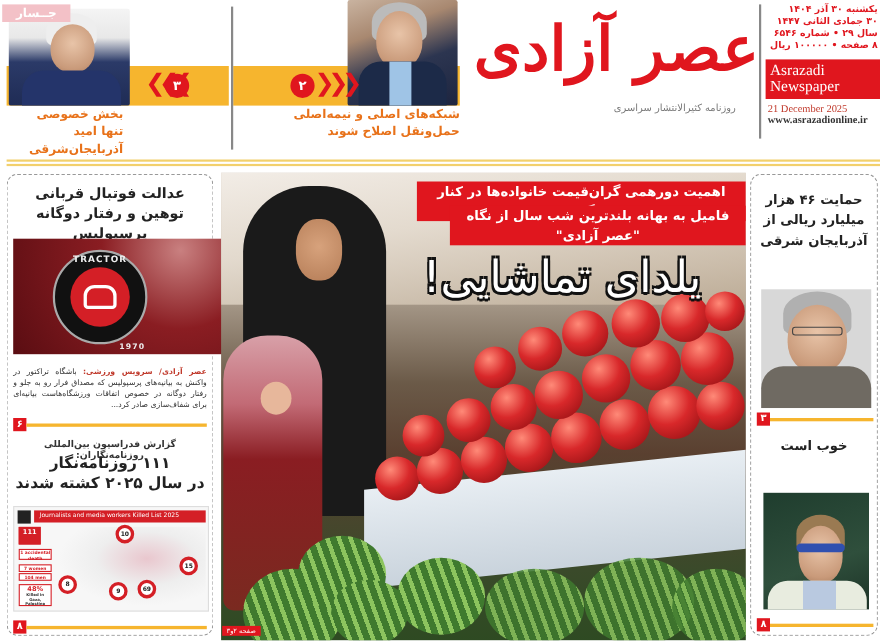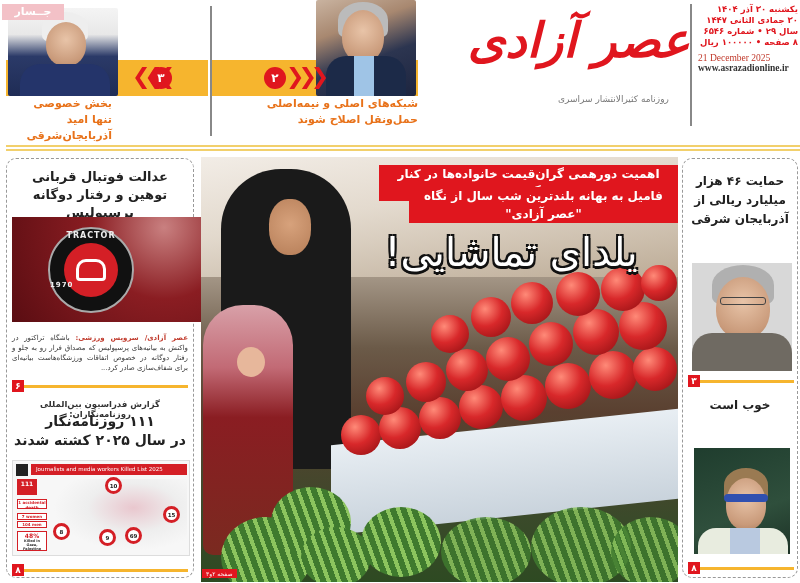--- a/index.html
+++ b/index.html
@@ -2,21 +2,21 @@
 <html><head>
 <meta charset="utf-8">
 <style>
   * { box-sizing: border-box; margin: 0; padding: 0; }
   body { width: 800px; height: 583px; background: #fff; font-family: "DejaVu Sans", sans-serif; position: relative; overflow: hidden; }
   .abs { position: absolute; }
 
   
   .masthead { left: 0; top: 0; width: 800px; height: 140px; }
   .logo-wrap { left: 418px; top: 0; width: 272px; height: 130px; }
-  .logo-text { position: absolute; right: 0; top: 12px; font-family: "DejaVu Serif", serif; font-size: 48px; font-weight: bold; color: #e0161e; direction: rtl; font-style: italic; letter-spacing: -2px; }
+  .logo-text { position: absolute; right: 0; top: 12px; font-family: "DejaVu Serif", serif; font-size: 56px; font-weight: bold; color: #e0161e; direction: rtl; letter-spacing: -2px; }
   .logo-sub { position: absolute; left: 140px; top: 94px; font-size: 9px; color: #777; direction: rtl; }
   .vsep { left: 690px; top: 4px; width: 2px; height: 122px; background: #888; }
   .vsep2 { left: 210px; top: 6px; width: 2px; height: 130px; background: #888; }
 
   .info-box { left: 696px; top: 4px; width: 104px; height: 126px; }
   .info-line { font-size: 8.5px; color: #e0161e; direction: rtl; text-align: right; line-height: 11px; font-weight: bold; padding-right: 2px; }
   .brand-box { margin-top: 6px; background: #e0161e; color: #fff; font-family: "Liberation Serif", serif; font-size: 14px; line-height: 15px; padding: 3px 4px; }
   .date-en { font-family: "Liberation Serif", serif; font-size: 9.5px; color: #c0392b; margin-top: 5px; padding-left: 2px; }
   .url { font-family: Liberation Serif, serif; font-size: 9.5px; color: #333; font-weight: bold; padding-left: 2px; }
 
@@ -35,21 +35,21 @@
   
   .card { border: 1px dashed #999; border-radius: 10px; background: #fff; }
   .left-card { left: 6px; top: 158px; width: 188px; height: 420px; }
   .right-card { left: 682px; top: 158px; width: 116px; height: 420px; }
 
   .h-dark { color: #222; font-weight: bold; direction: rtl; text-align: center; }
   .tractor-img { left: 12px; top: 217px; width: 190px; height: 105px; background: radial-gradient(circle at 80% 10%, #c98080, #8a1d22 40%, #5a0d12 100%); }
   .tractor-logo { position: absolute; left: 36px; top: 10px; width: 86px; height: 86px; border-radius: 50%; background: #111; border: 2px solid #aaa; }
   .tractor-inner { position: absolute; left: 14px; top: 14px; width: 54px; height: 54px; border-radius: 50%; background: #d41f26; }
   .tr-word { position: absolute; left: 0; top: 2px; width: 82px; text-align: center; color: #eee; font-size: 8px; font-weight: bold; letter-spacing: 1px; }
-  .tr-year { position: absolute; left: 0; top: 52px; width: 82px; text-align: left; color: #eee; font-size: 7px; font-weight: bold; letter-spacing: 1px; }
+  .tr-year { position: absolute; left: 0; top: 82px; width: 82px; text-align: right; color: #eee; font-size: 7px; font-weight: bold; letter-spacing: 1px; }
   .tr-icon { position: absolute; left: 12px; top: 16px; width: 30px; height: 22px; border: 3px solid #fff; border-radius: 10px 10px 4px 4px; }
 
   .body-text { font-size: 7px; line-height: 10px; color: #333; direction: rtl; text-align: justify; }
   .body-text .lead { color: #c0392b; font-weight: bold; }
   .divider-row { height: 12px; display: flex; align-items: center; }
   .divider-line { flex: 1; height: 3px; background: #f6b52e; }
   .page-no { background: #e0161e; color: #fff; font-size: 9px; font-weight: bold; width: 12px; height: 12px; display: flex; align-items: center; justify-content: center; }
 
   .infographic { left: 12px; top: 460px; width: 178px; height: 96px; background: #f7f7f7; border: 1px solid #ddd; }
   .ig-header { position: absolute; left: 18px; top: 3px; width: 156px; height: 11px; background: #d41f26; color: #fff; font-size: 5.5px; padding-left: 5px; line-height: 11px; }
@@ -80,20 +80,24 @@
 </head>
 <body>
 
 <div class="abs masthead">
 
   <div class="abs info-box">
     <div class="info-line">یکشنبه ۳۰ آذر ۱۴۰۴</div>
     <div class="info-line">۳۰ جمادی الثانی ۱۴۴۷</div>
     <div class="info-line">سال ۲۹ • شماره ۶۵۴۶</div>
     <div class="info-line">۸ صفحه • ۱۰۰۰۰۰ ریال</div>
+    <div class="brand-box">
+      <div>Asrazadi</div>
+      <div>Newspaper</div>
+    </div>
     <div class="date-en">21 December 2025</div>
     <div class="url">www.asrazadionline.ir</div>
   </div>
 
   <div class="abs vsep"></div>
 
   <div class="abs logo-wrap">
     <div class="logo-text">عصر آزادی</div>
     <div class="logo-sub">روزنامه کثیرالانتشار سراسری</div>
   </div>

